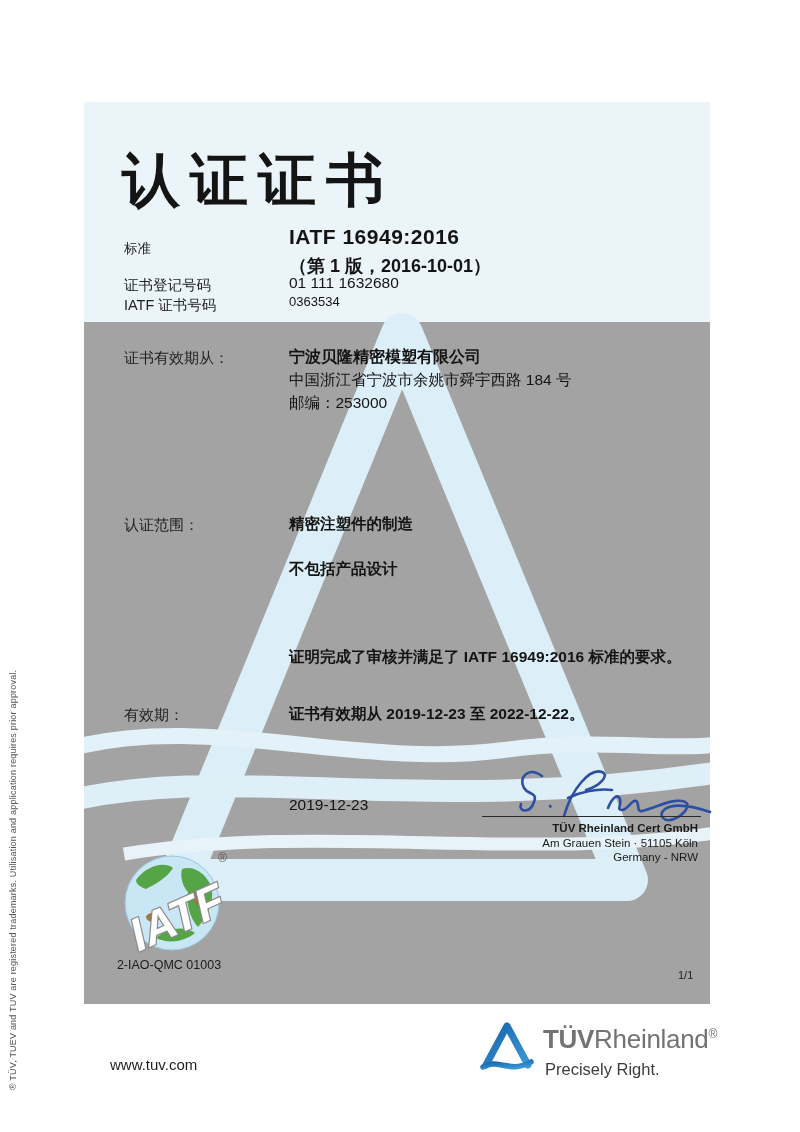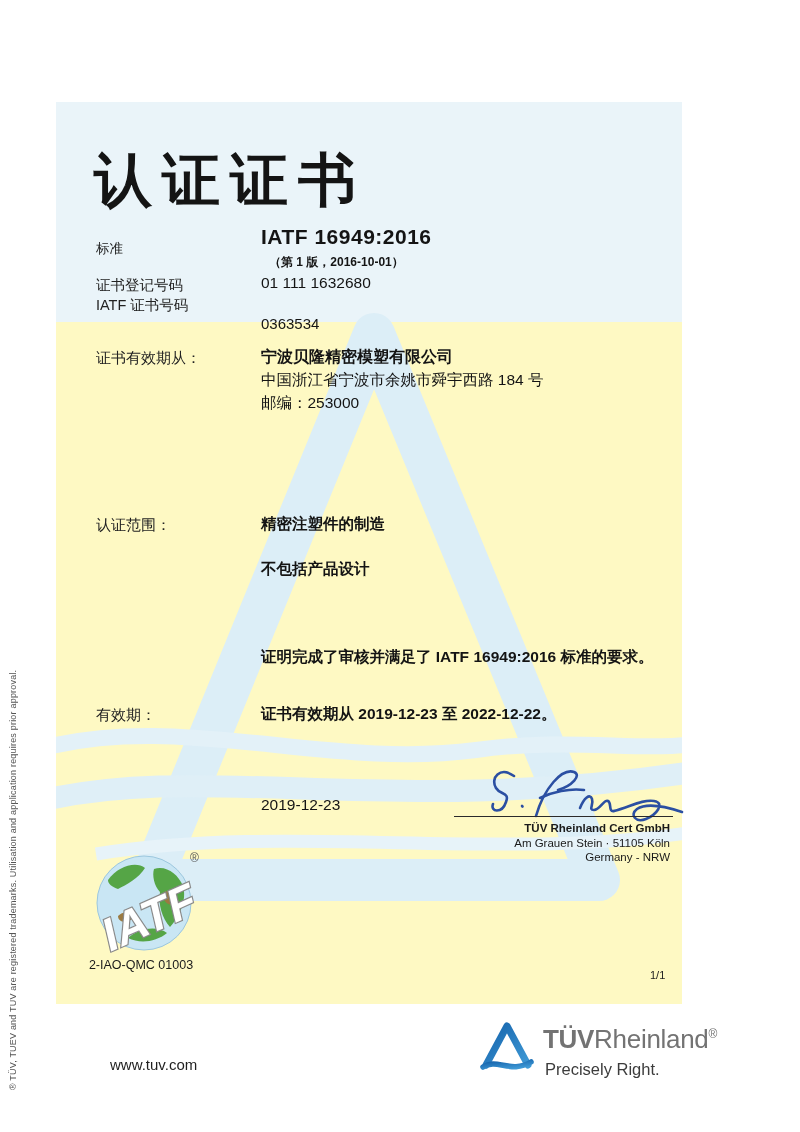--- a/index.html
+++ b/index.html
@@ -4,44 +4,44 @@
 <style>
   html,body{margin:0;padding:0;}
   body{
     width:800px;height:1132px;position:relative;background:#ffffff;
     font-family:"Liberation Sans","DejaVu Sans",sans-serif;color:#1a1a1a;
     overflow:hidden;
   }
 
   
   .page{
-    position:absolute;left:56px;top:102px;width:626px;height:902px;
-    background:#fef9c3;
+    position:absolute;left:84px;top:102px;width:626px;height:902px;
+    background:#a3a3a3;
   }
   .tint-band{
     position:absolute;left:0;top:0;width:626px;height:220px;
     background:#eaf4f9;
   }
   .watermark{position:absolute;left:0;top:0;width:626px;height:902px;overflow:hidden;pointer-events:none;}
 
   .doc-title{
     position:absolute;left:38px;top:40px;
     font-size:58px;font-weight:bold;letter-spacing:10px;color:#141414;
   }
 
   .lbl{position:absolute;left:40px;color:#222;}
   .val{position:absolute;left:205px;color:#141414;}
 
   .std-label{top:138px;font-size:13.5px;}
   .std-value{top:123px;font-size:21px;font-weight:bold;letter-spacing:0.5px;}
-  .std-edition{top:152px;font-size:12px;font-weight:bold;margin-left:8px;}
+  .std-edition{top:152px;font-size:18px;font-weight:bold;}
   .reg-label{top:174px;font-size:14.5px;}
   .reg-value{top:172px;font-size:15.5px;}
   .iatfno-label{top:194px;font-size:14.5px;}
-  .iatfno-value{top:192px;font-size:15px;margin-top:21px;}
+  .iatfno-value{top:192px;font-size:13px;}
 
   .holder-label{top:247px;font-size:15px;}
   .holder-block{top:243px;font-size:15.5px;line-height:23px;}
   .holder-name{font-weight:bold;font-size:16px;}
 
   .scope-label{top:414px;font-size:15px;}
   .scope1{top:412px;font-size:15.5px;font-weight:bold;text-align:right;}
   .scope2{top:457px;font-size:15.5px;font-weight:bold;}
 
   .statement{top:545px;font-size:15.5px;font-weight:bold;}

